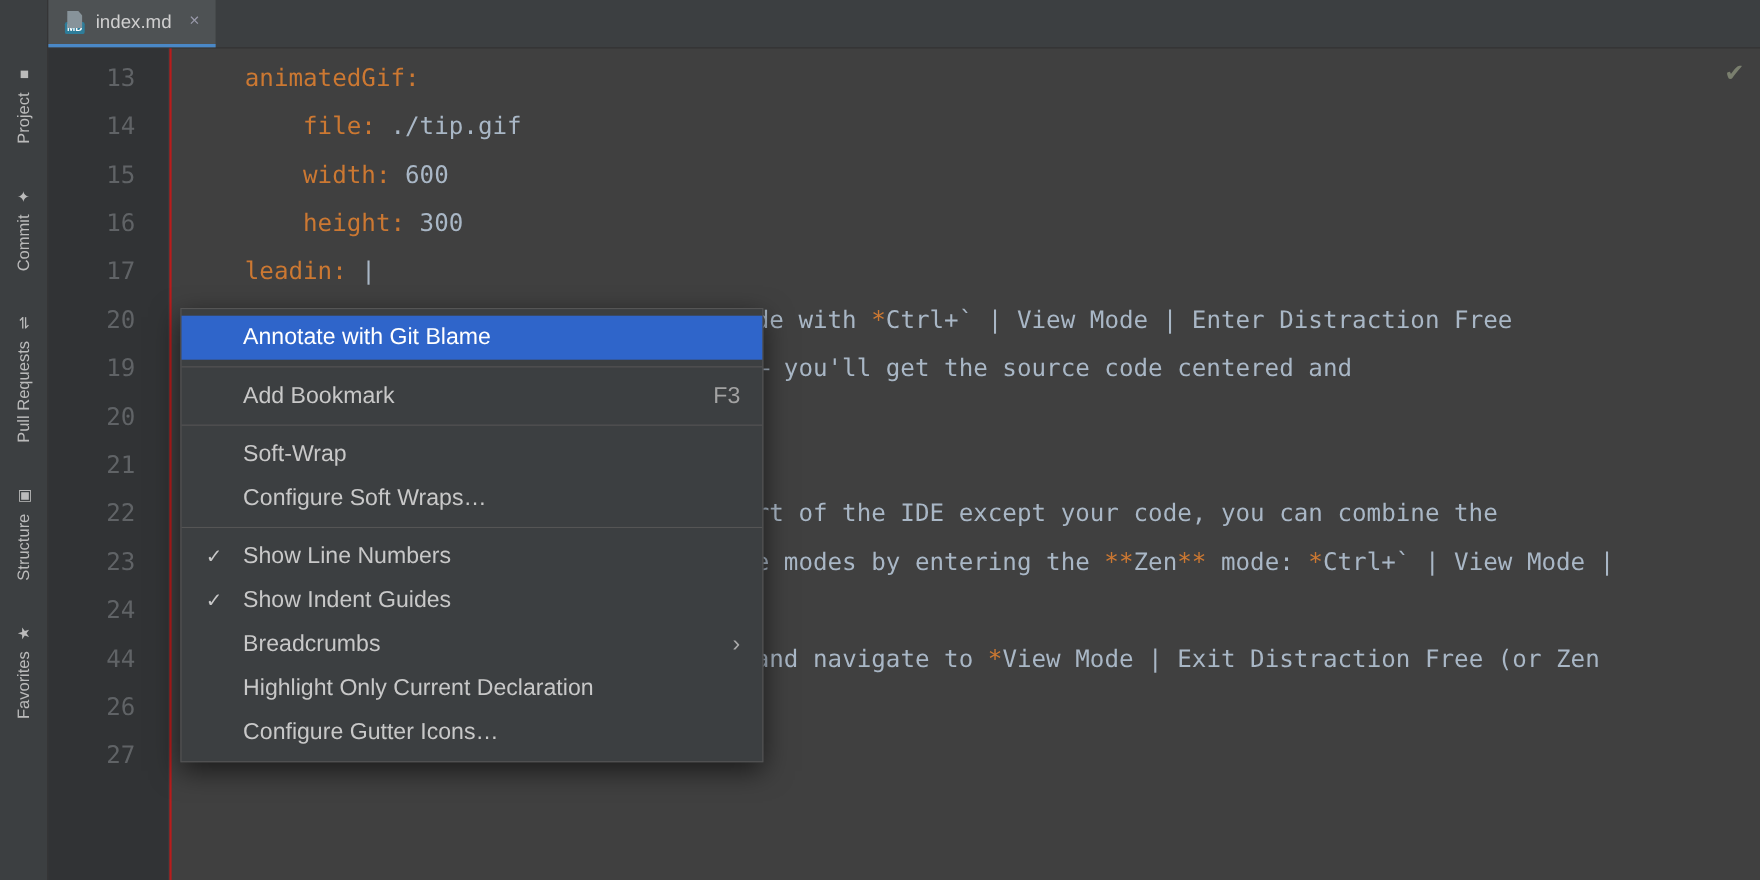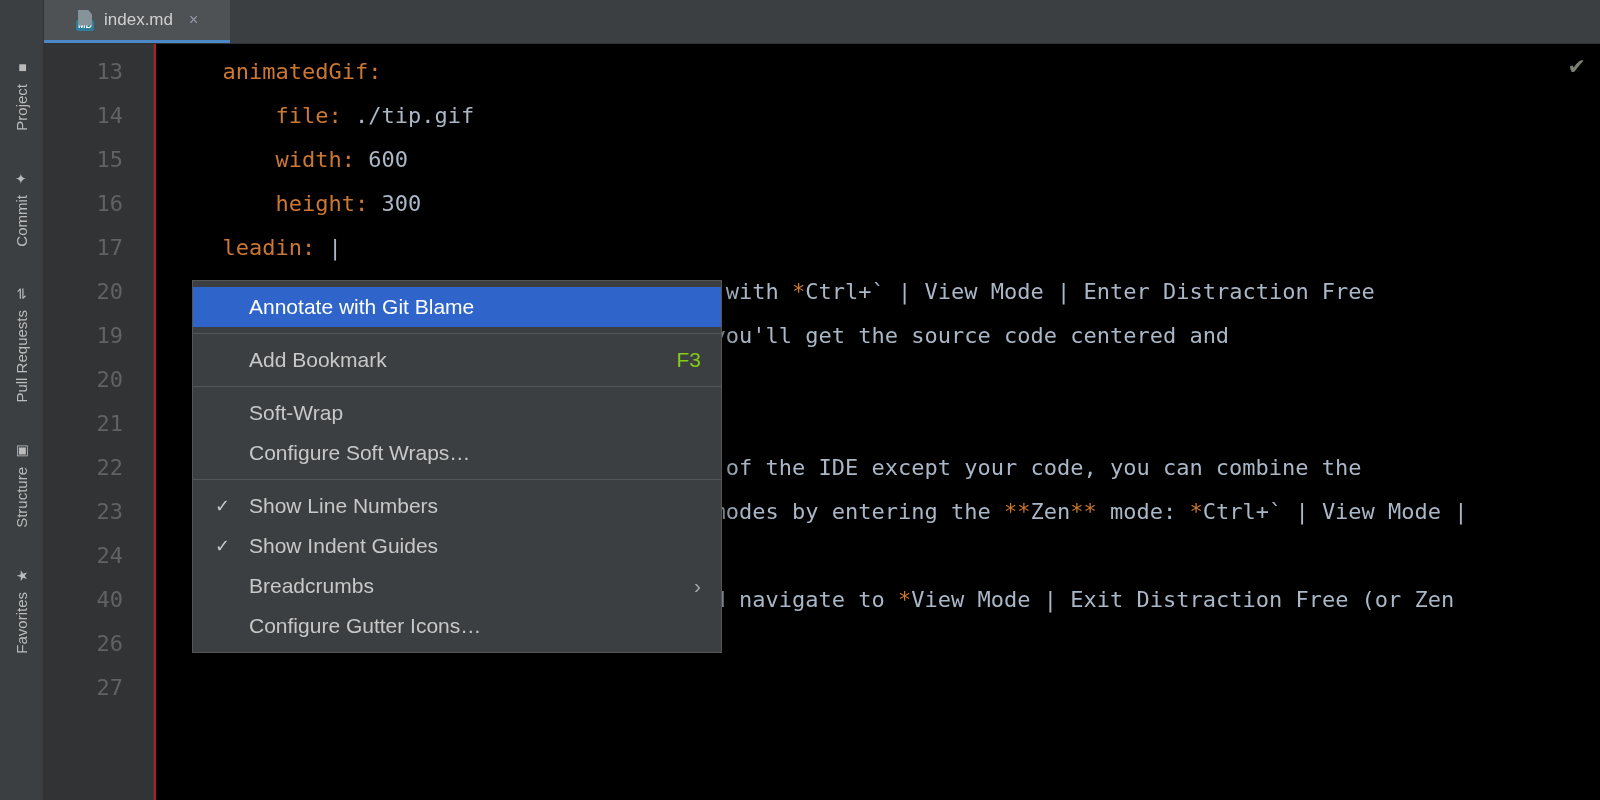--- a/index.html
+++ b/index.html
@@ -48,21 +48,21 @@
     height: 44px;
     background: #3c3f41;
     display: flex;
     align-items: stretch;
     border-bottom: 1px solid #323232;
   }
   .tab {
     display: flex;
     align-items: center;
     gap: 10px;
-    padding: 0 32px;
+    padding: 0 15px;
     background: #4e5254;
     border-bottom: 3px solid #4a88c7;
     color: #d0d0d0;
     font-size: 17px;
     cursor: pointer;
   }
   .tab .file-icon {
     display: inline-flex;
     flex-direction: column;
     align-items: center;
@@ -70,21 +70,21 @@
     line-height: 1;
   }
   .tab .file-icon .page { width: 14px; height: 16px; background:#87939a; clip-path: polygon(0 0, 70% 0, 100% 30%, 100% 100%, 0 100%);}
   .tab .file-icon .md { background:#2e7d9a; color:#fff; padding:1px 2px; border-radius:2px; margin-top:-6px; font-weight:bold;}
   .tab .close { color:#99a; font-size:16px; margin-left:6px; }
   
   .editor-wrap {
     flex: 1;
     display: flex;
     position: relative;
-    background: #000000;
+    background: #404040;
   }
   .gutter {
     width: 110px;
     background: #313335;
     border-right: 1px solid #3a3d3f;
     padding-top: 6px;
   }
   .gutter .ln {
     height: 44px;
     display: flex;
@@ -112,33 +112,32 @@
     position: absolute;
     left: 120px;
     top: 280px;
     width: 530px;
     background: #3c3f41;
     border: 1px solid #555;
     box-shadow: 0 8px 24px rgba(0,0,0,.6);
     padding: 6px 0;
     font-size: 21px;
     z-index: 10;
-    margin-left: 28px;
   }
   .ctx .mi {
     display: flex;
     align-items: center;
     height: 40px;
     padding: 0 20px 0 56px;
     color: #c8c8c8;
     position: relative;
     cursor: pointer;
   }
   .ctx .mi.sel { background:#2f65ca; color:#fff; }
-  .ctx .mi .sc { margin-left:auto; color:#84cc16; }
+  .ctx .mi .sc { margin-left:auto; color:#a3a3a3; }
   .ctx .sep { height:1px; background:#555; margin:6px 0; }
   .ctx .mi .chk { position:absolute; left:22px; color:#c8c8c8; font-size:18px; }
   .ctx .mi .sub { margin-left:auto; color:#aaa; }
 </style>
 </head>
 <body>
 
 <div class="tool-strip">
   <div class="tool-item">
     <span>Project</span>
@@ -181,21 +180,21 @@
         <div class="ln">15</div>
         <div class="ln">16</div>
         <div class="ln">17</div>
         <div class="ln">20</div>
         <div class="ln">19</div>
         <div class="ln">20</div>
         <div class="ln">21</div>
         <div class="ln">22</div>
         <div class="ln">23</div>
         <div class="ln">24</div>
-        <div class="ln">40</div>
+        <div class="ln">44</div>
         <div class="ln">26</div>
         <div class="ln">27</div>
       </div>
     <div class="code" id="code"><div>  <span class="key">animatedGif:</span></div><div>      <span class="key">file:</span> ./tip.gif</div><div>      <span class="key">width:</span> 600</div><div>      <span class="key">height:</span> 300</div><div>  <span class="key">leadin:</span> |</div><div>      Use the <span class="bold-ast">*<span class="bold-ast">*</span></span>Distraction Free<span class="bold-ast">*<span class="bold-ast">*</span></span> mode with <span class="bold-ast">*</span>Ctrl+` | View Mode | Enter Distraction Free</div><div>      Mode to focus solely on coding — you'll get the source code centered and</div><div>&nbsp;</div><div>&nbsp;</div><div>      If you don't want to see any part of the IDE except your code, you can combine the</div><div>      Full Screen and Distraction Free modes by entering the <span class="bold-ast">*<span class="bold-ast">*</span></span>Zen<span class="bold-ast">*<span class="bold-ast">*</span></span> mode: <span class="bold-ast">*</span>Ctrl+` | View Mode |</div><div>&nbsp;</div><div>      To turn them off, use <span class="bold-ast">*</span>Ctrl+`<span class="bold-ast">*</span> and navigate to <span class="bold-ast">*</span>View Mode | Exit Distraction Free (or Zen</div><div>&nbsp;</div><div>&nbsp;</div></div>
   </div>
 
   <span class="check-badge">✔</span>
 
   <div class="ctx" id="ctx">
       <div class="mi sel">
@@ -220,16 +219,19 @@
       </div>
       <div class="mi">
         <span class="chk">✓</span>
         <span>Show Indent Guides</span>
       </div>
       <div class="mi">
         <span>Breadcrumbs</span>
         <span class="sub">›</span>
       </div>
       <div class="mi">
+        <span>Highlight Only Current Declaration</span>
+      </div>
+      <div class="mi">
         <span>Configure Gutter Icons…</span>
       </div>
     </div>
 </div>
 
 </body></html>

